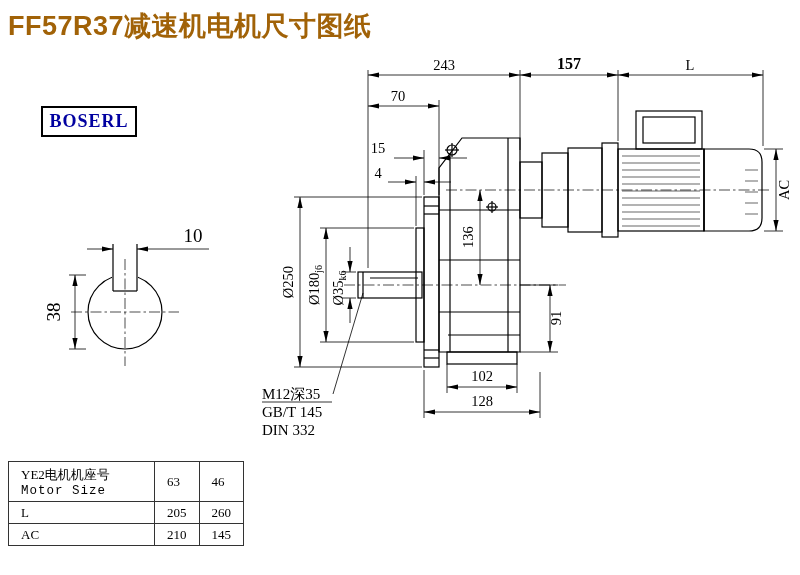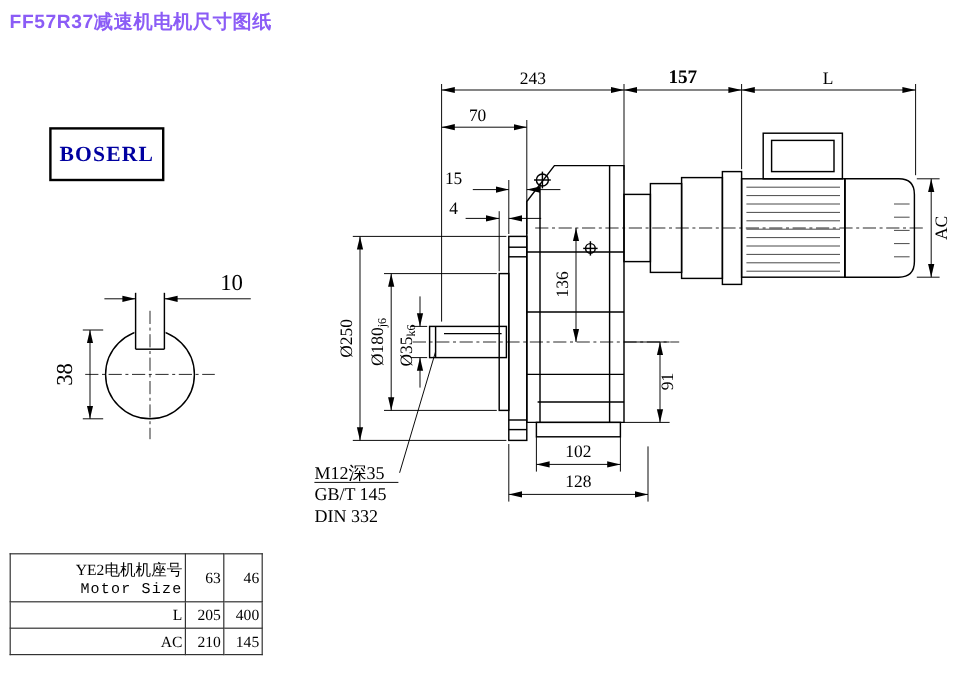--- a/index.html
+++ b/index.html
@@ -2,26 +2,26 @@
 <html><head>
 <meta charset="utf-8">
 <style>
   * { margin:0; padding:0; box-sizing:border-box; }
   html,body { width:800px; height:575px; background:#ffffff; overflow:hidden; }
   body { position:relative; font-family:"Liberation Serif", serif; color:#000; }
 
   .page-title {
     position:absolute; left:8px; top:8px;
     font-family:"Liberation Sans", sans-serif;
-    font-size:16px; font-weight:bold; color:#8b5cf6; letter-spacing:0.5px;
+    font-size:27px; font-weight:bold; color:#a16207; letter-spacing:0.5px;
     white-space:nowrap;
   }
 
   .brand-logo {
-    position:absolute; left:41px; top:106px; width:96px; height:45px;
+    position:absolute; left:41px; top:106px; width:96px; height:31px;
     border:2px solid #000; background:#fff;
     display:flex; align-items:center; justify-content:center;
   }
   .brand-logo span {
     color:#0000a0; font-weight:bold; font-size:18px;
     font-family:"Liberation Serif", serif; letter-spacing:1px;
   }
 
   svg.drawing { position:absolute; left:0; top:0; }
 
@@ -34,21 +34,21 @@
   .txt text { font-family:"Liberation Serif", serif; font-size:14.5px; fill:#000; stroke:none; }
   .txt .big { font-size:19px; }
   .txt .bold { font-weight:bold; font-size:16px; }
   .txt .note { font-size:15px; }
 
   table.size-table {
     position:absolute; left:8px; top:461px;
     border-collapse:collapse; font-size:13px; color:#000;
     font-family:"Liberation Serif", serif;
   }
-  table.size-table td { border:1px solid #333; text-align:right; vertical-align:middle; padding:0 2px; background:#fff; }
+  table.size-table td { border:1px solid #333; text-align:left; vertical-align:middle; padding:0 12px; background:#fff; }
   td.c0 { width:146px; }
   td.c1 { width:32px; }
   tr.hdr td { height:40px; }
   tr.row td { height:22px; }
   .mono { font-family:Liberation Mono, monospace; font-size:12.5px; letter-spacing:1px; }
 </style>
 </head>
 <body>
 
 <div class="page-title">FF57R37减速机电机尺寸图纸</div>
@@ -231,21 +231,21 @@
       <td class="c0">
         <div>YE2电机机座号</div>
         <div class="mono">Motor Size</div>
       </td>
       <td class="c1">63</td>
       <td class="c1">46</td>
     </tr>
     <tr class="row">
       <td class="c0">L</td>
       <td class="c1">205</td>
-      <td class="c1">400</td>
+      <td class="c1">260</td>
     </tr>
     <tr class="row">
       <td class="c0">AC</td>
       <td class="c1">210</td>
       <td class="c1">145</td>
     </tr>
   </tbody>
 </table>
 
 </body></html>

